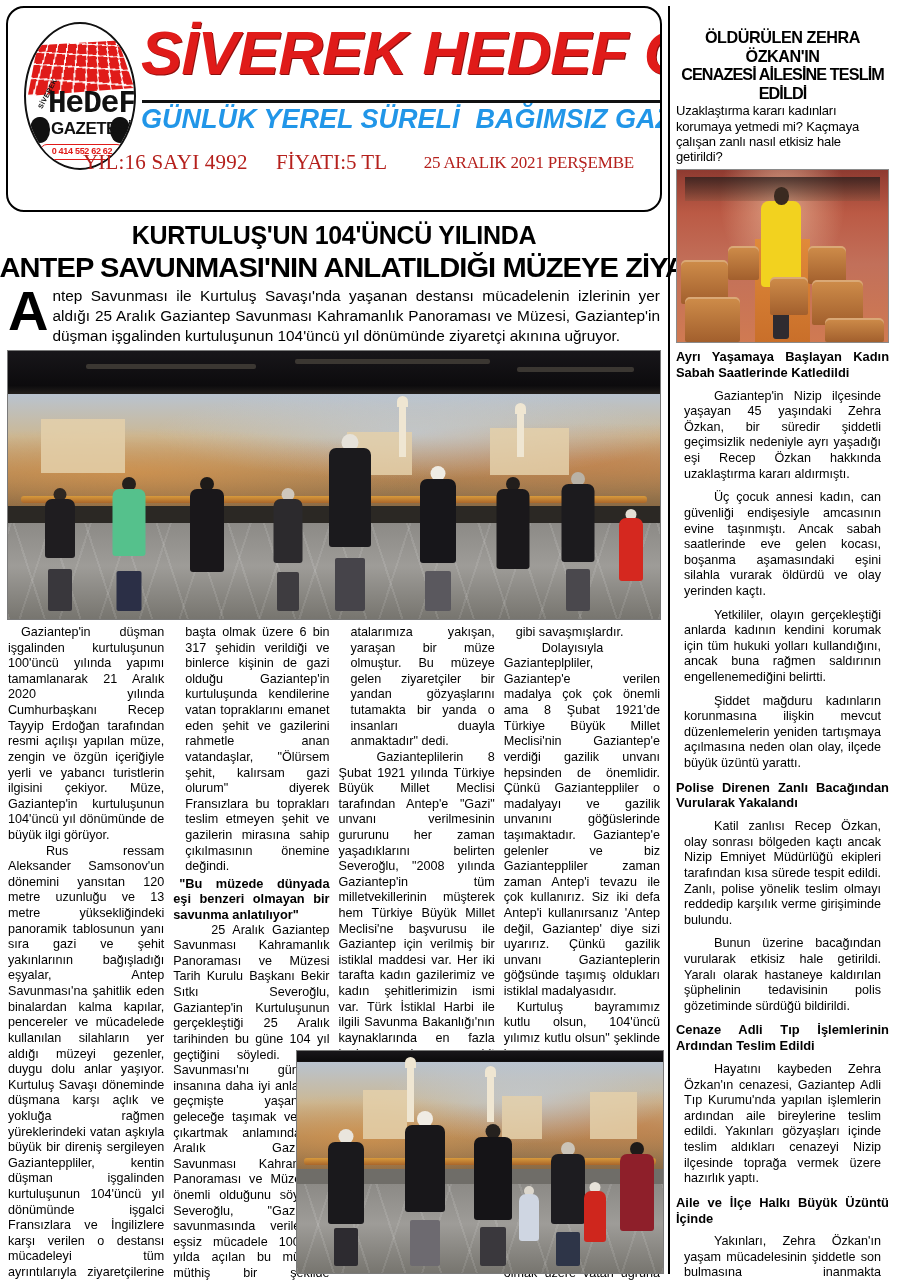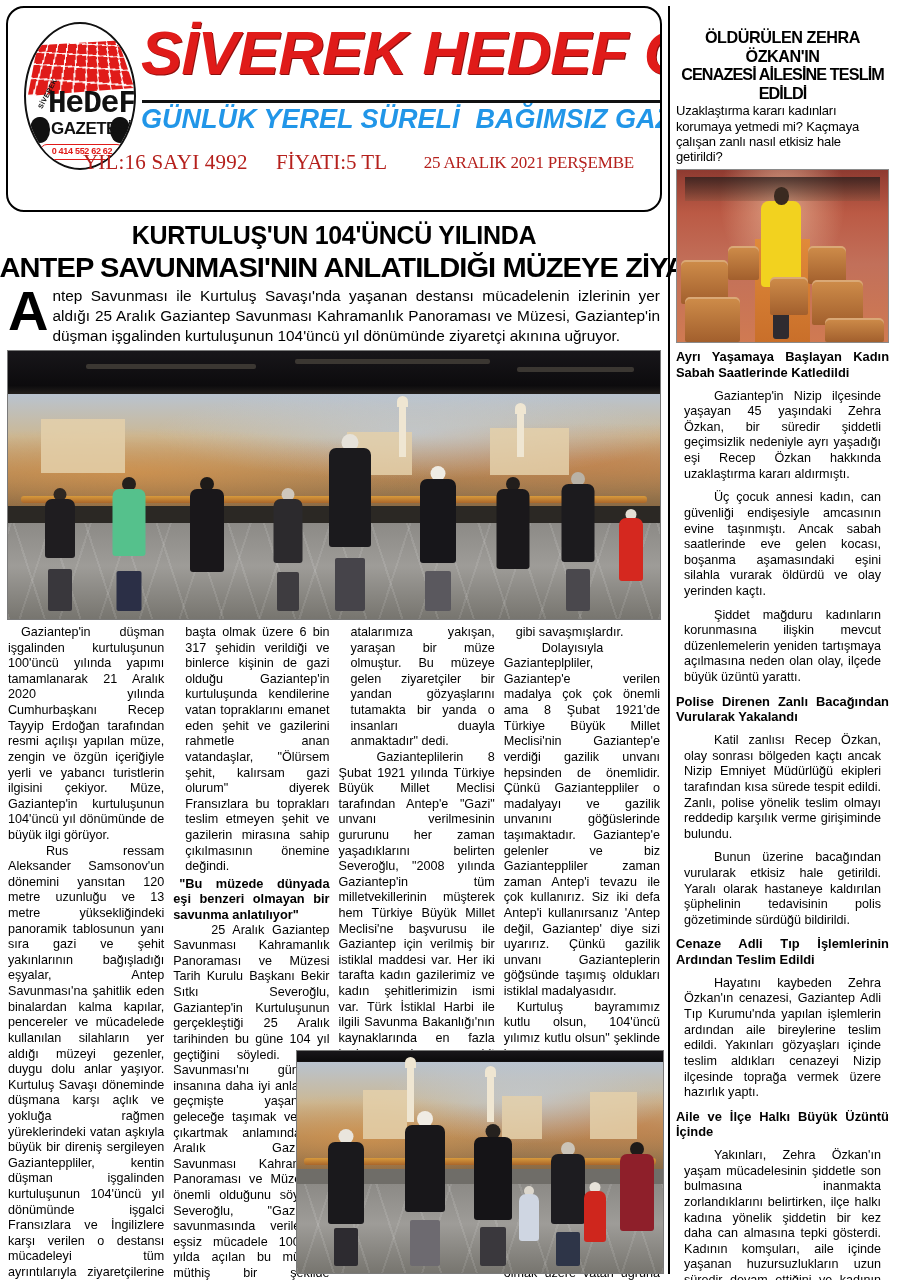--- a/index.html
+++ b/index.html
@@ -526,20 +526,21 @@
       <div class="bus-seat" style="left:62%;top:44%;width:18%;height:22%;"></div>
       <div class="bus-seat" style="left:64%;top:64%;width:24%;height:26%;"></div>
       <div class="bus-seat" style="left:70%;top:86%;width:28%;height:14%;"></div>
       <div class="bus-seat" style="left:44%;top:62%;width:18%;height:22%;"></div>
     </div>
 
     <div class="side-body">
       <h4>Ayrı Yaşamaya Başlayan Kadın Sabah Saatlerinde Katledildi</h4>
       <p>Gaziantep'in Nizip ilçesinde yaşayan 45 yaşındaki Zehra Özkan, bir süredir şiddetli geçimsizlik nedeniyle ayrı yaşadığı eşi Recep Özkan hakkında uzaklaştırma kararı aldırmıştı.</p>
       <p>Üç çocuk annesi kadın, can güvenliği endişesiyle amcasının evine taşınmıştı. Ancak sabah saatlerinde eve gelen kocası, boşanma aşamasındaki eşini silahla vurarak öldürdü ve olay yerinden kaçtı.</p>
+      <p>Yetkililer, olayın gerçekleştiği anlarda kadının kendini korumak için tüm hukuki yolları kullandığını, ancak buna rağmen saldırının engellenemediğini belirtti.</p>
       <p>Şiddet mağduru kadınların korunmasına ilişkin mevcut düzenlemelerin yeniden tartışmaya açılmasına neden olan olay, ilçede büyük üzüntü yarattı.</p>
       <h4>Polise Direnen Zanlı Bacağından Vurularak Yakalandı</h4>
       <p>Katil zanlısı Recep Özkan, olay sonrası bölgeden kaçtı ancak Nizip Emniyet Müdürlüğü ekipleri tarafından kısa sürede tespit edildi. Zanlı, polise yönelik teslim olmayı reddedip karşılık verme girişiminde bulundu.</p>
       <p>Bunun üzerine bacağından vurularak etkisiz hale getirildi. Yaralı olarak hastaneye kaldırılan şüphelinin tedavisinin polis gözetiminde sürdüğü bildirildi.</p>
       <h4>Cenaze Adli Tıp İşlemlerinin Ardından Teslim Edildi</h4>
       <p>Hayatını kaybeden Zehra Özkan'ın cenazesi, Gaziantep Adli Tıp Kurumu'nda yapılan işlemlerin ardından aile bireylerine teslim edildi. Yakınları gözyaşları içinde teslim aldıkları cenazeyi Nizip ilçesinde toprağa vermek üzere hazırlık yaptı.</p>
       <h4>Aile ve İlçe Halkı Büyük Üzüntü İçinde</h4>
       <p>Yakınları, Zehra Özkan'ın yaşam mücadelesinin şiddetle son bulmasına inanmakta zorlandıklarını belirtirken, ilçe halkı kadına yönelik şiddetin bir kez daha can almasına tepki gösterdi. Kadının komşuları, aile içinde yaşanan huzursuzlukların uzun süredir devam ettiğini ve kadının sürekli korku içinde yaşadığını ifade etti.</p>
 
     </div>

